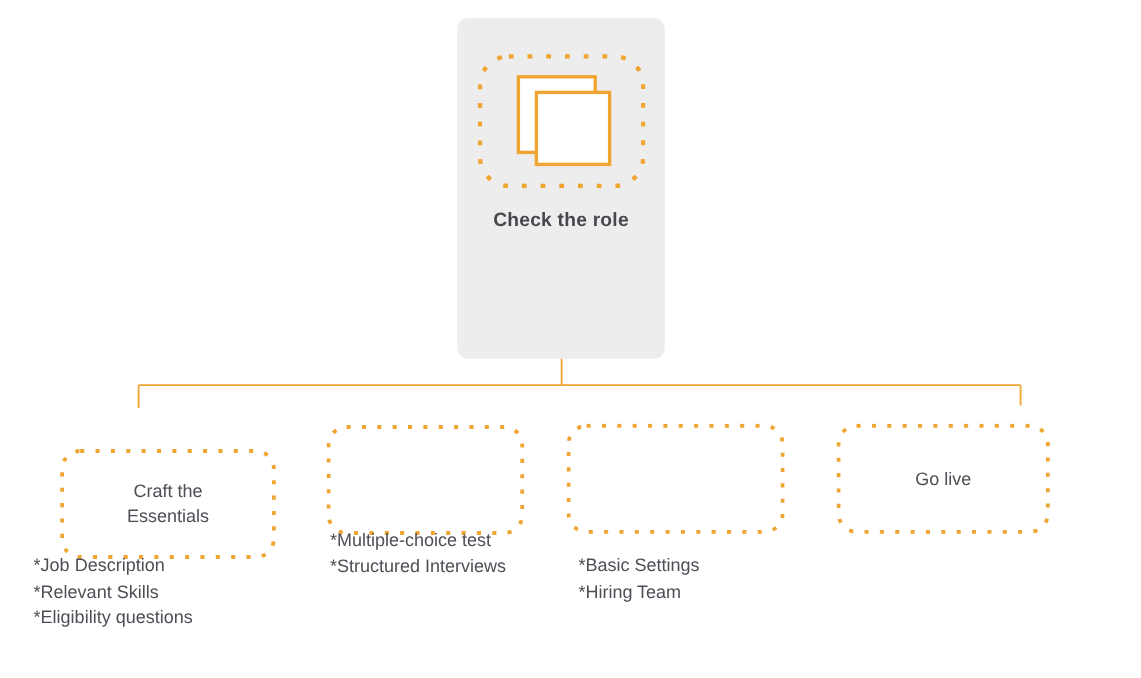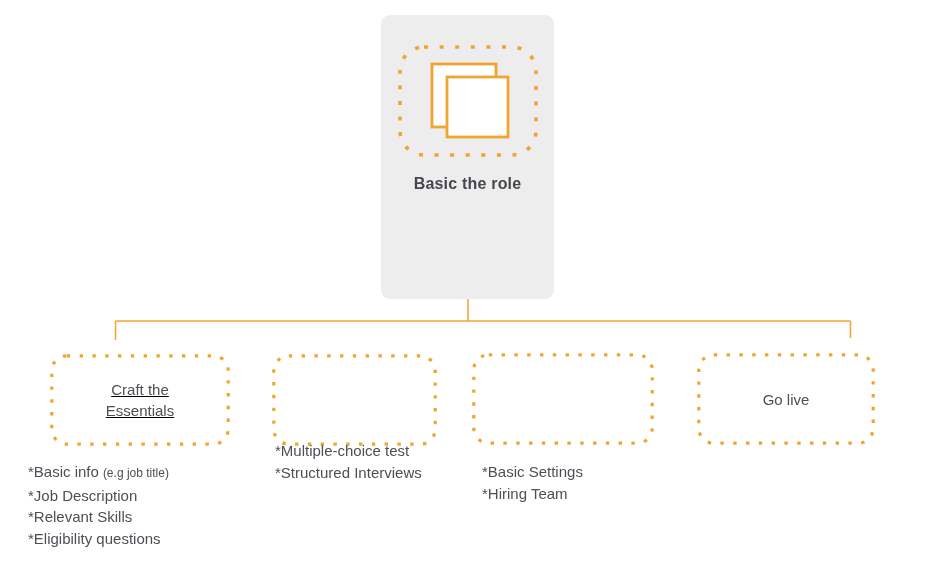--- a/index.html
+++ b/index.html
@@ -86,24 +86,24 @@
   <div class="root-node">
     <div class="icon-frame">
       <svg width="140" height="112">
         <rect x="2" y="2" width="136" height="108" rx="24" fill="none" stroke="#F0A532" stroke-width="3.6" stroke-dasharray="4 11.6"></rect>
       </svg>
       <svg width="140" height="112">
         <rect x="34" y="19" width="64" height="63" fill="#ffffff" stroke="#F0A532" stroke-width="2.8"></rect>
         <rect x="49" y="32" width="61" height="60" fill="#ffffff" stroke="#F0A532" stroke-width="2.8"></rect>
       </svg>
     </div>
-    <div class="root-label">Basic the role</div>
+    <div class="root-label">Check the role</div>
   </div>
 
-  <div class="branch-box" style="left:50px; top:354px; width:180px;text-decoration:underline;">
+  <div class="branch-box" style="left:50px; top:374px; width:180px;">
     <svg class="dotted-rect" width="180" height="92">
       <rect x="1.8" y="1.8" width="176.4" height="88.4" rx="15" fill="none" stroke="#F0A532" stroke-width="3.2" stroke-dasharray="3.4 9.4"></rect>
     </svg>
     <div class="box-label" style="max-width:100px;">Craft the Essentials</div>
   </div>
 
   <div class="branch-box" style="left:272px; top:354px; width:165px;">
     <svg class="dotted-rect" width="165" height="92">
       <rect x="1.8" y="1.8" width="161.4" height="88.4" rx="15" fill="none" stroke="#F0A532" stroke-width="3.2" stroke-dasharray="3.4 9.4"></rect>
     </svg>
@@ -116,21 +116,20 @@
   </div>
 
   <div class="branch-box" style="left:697px; top:353px; width:178px;justify-content:center;">
     <svg class="dotted-rect" width="178" height="92">
       <rect x="1.8" y="1.8" width="174.4" height="88.4" rx="15" fill="none" stroke="#F0A532" stroke-width="3.2" stroke-dasharray="3.4 9.4"></rect>
     </svg>
     <div class="box-label" style="max-width:130px;">Go live</div>
   </div>
 
   <ul class="item-list" style="left:28px; top:461px;">
-    <li><span>*Basic info</span><span class="note">(e.g job title)</span></li>
     <li><span>*Job Description</span></li>
     <li><span>*Relevant Skills</span></li>
     <li><span>*Eligibility questions</span></li>
   </ul>
 
   <ul class="item-list" style="left:275px; top:440px;">
     <li><span>*Multiple-choice test</span></li>
     <li><span>*Structured Interviews</span></li>
   </ul>
 

